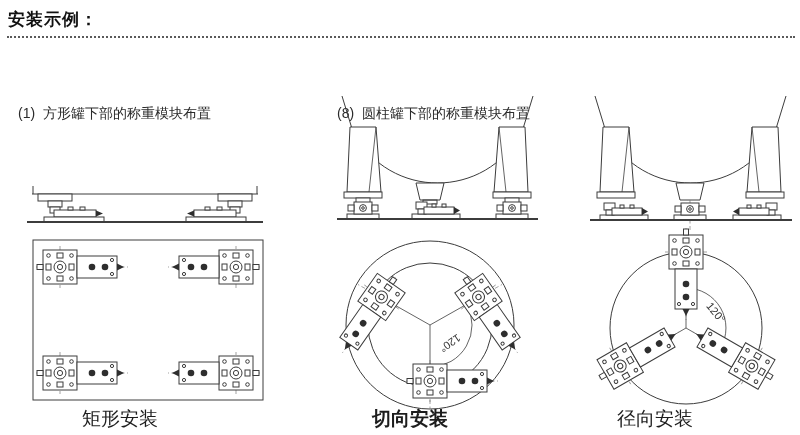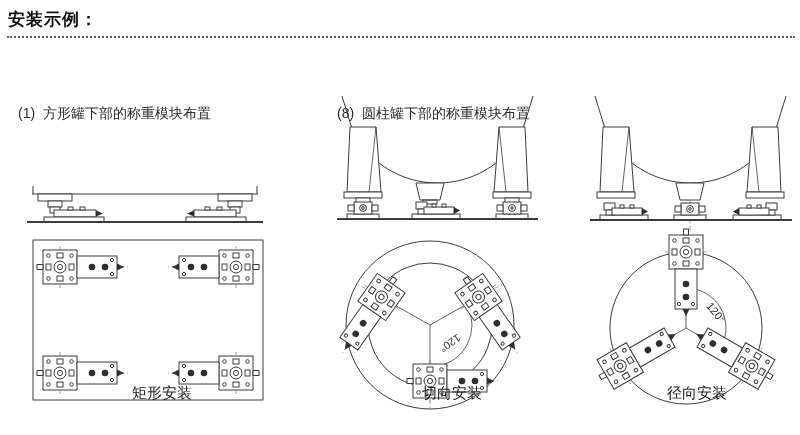--- a/index.html
+++ b/index.html
@@ -14,25 +14,25 @@
   .divider{
     position:absolute;left:7px;top:36px;width:788px;height:0;
     border-top:2px dotted #5a5a5a;
   }
   .section-heading{
     position:absolute;top:57px;font-size:14px;color:#2b2b2b;white-space:pre;margin-top:48px;
   }
   .heading-1{left:18px;}
   .heading-2{left:337px;}
   .caption{
-    position:absolute;top:384px;width:110px;text-align:right;
-    font-size:15px;color:#1d1d1d;
+    position:absolute;top:406px;width:110px;text-align:left;
+    font-size:19px;color:#1d1d1d;
   }
   .cap-rect{left:82px;}
-  .cap-tan{left:372px;}
+  .cap-tan{left:372px;font-weight:bold;}
   .cap-rad{left:617px;}
   .diagram-canvas{position:absolute;left:0;top:85px;}
   .s{fill:none;stroke:#3c3c3c;stroke-width:1;}
   .s2{fill:none;stroke:#3c3c3c;stroke-width:0.8;}
   .sf{fill:#ffffff;stroke:#3c3c3c;stroke-width:1;}
   .g2{stroke:#3c3c3c;stroke-width:2;fill:none;}
   .d{fill:#2e2e2e;stroke:none;}
   .cl{fill:none;stroke:#7a7a7a;stroke-width:0.7;stroke-dasharray:4 2.5;}
   svg text{font-family:"Liberation Sans","DejaVu Sans",sans-serif;font-size:11px;fill:#333;}
 </style>

